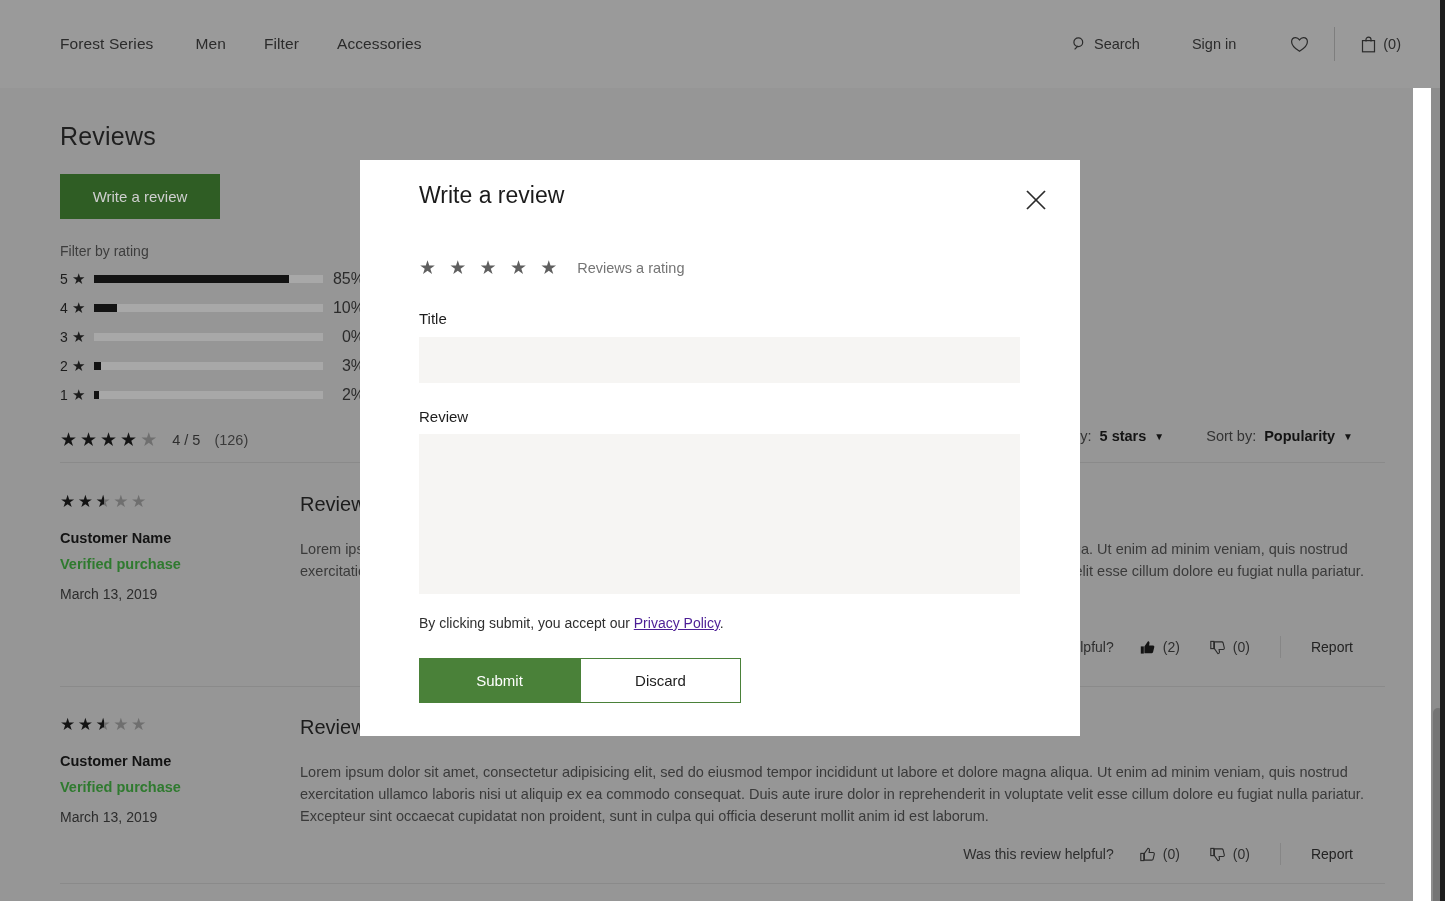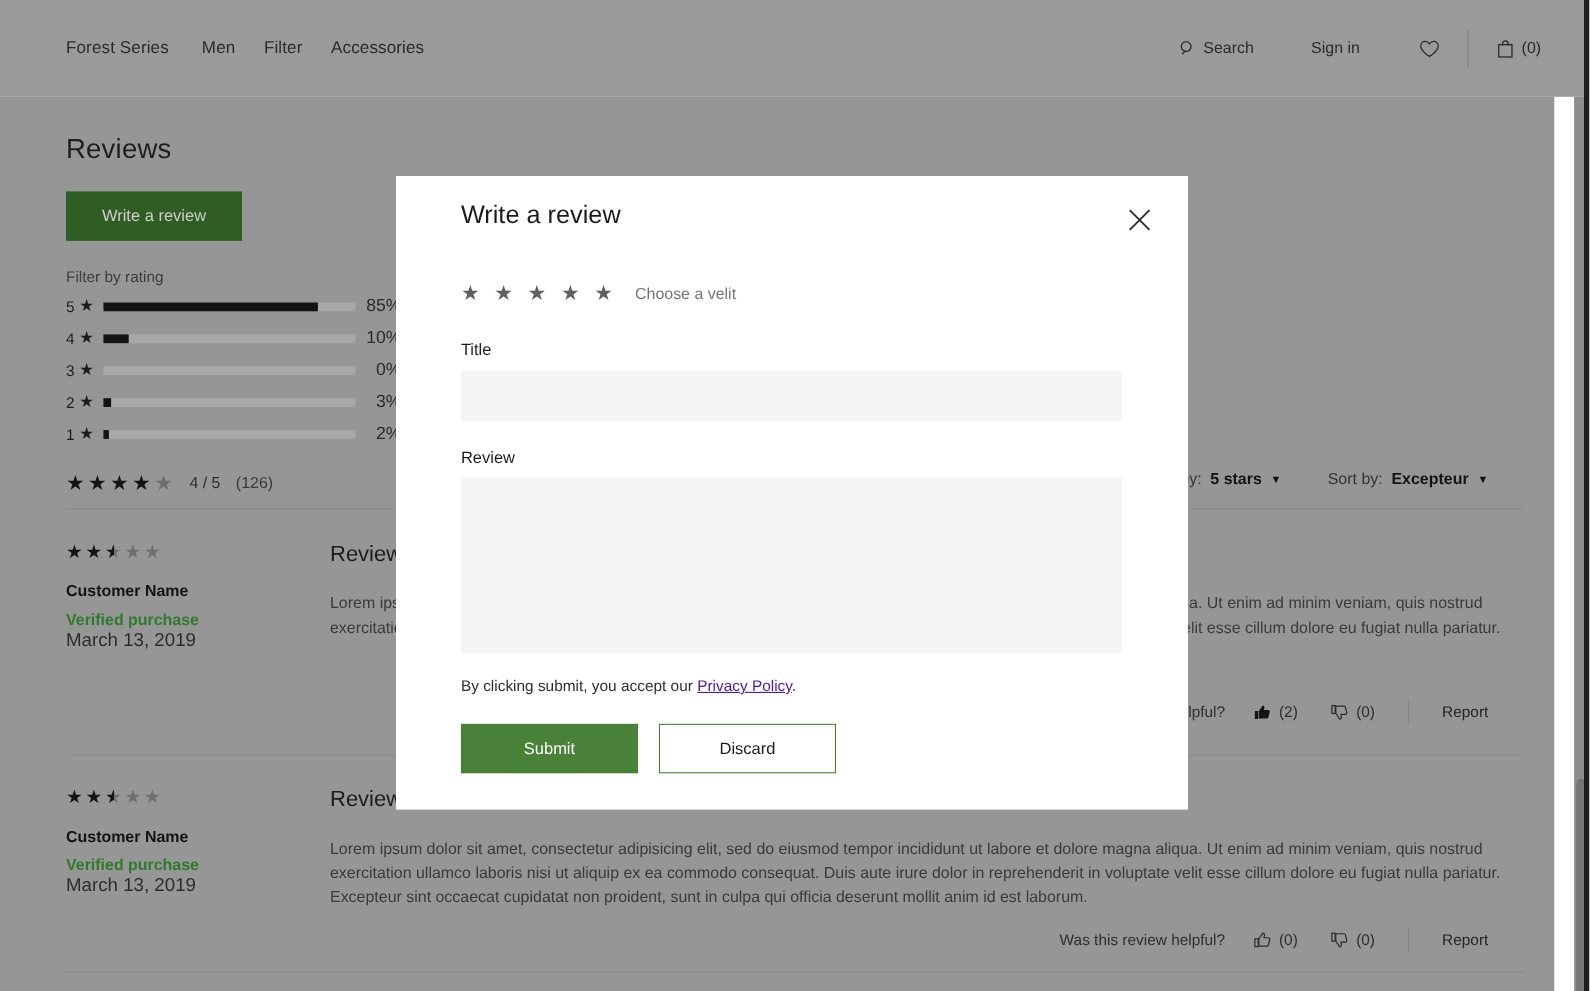--- a/index.html
+++ b/index.html
@@ -18,21 +18,21 @@
 
   
   #page-under { position: absolute; inset: 0; }
 
   
   .site-header {
     position: absolute; left: 0; top: 0; width: 1445px; height: 88px;
     background: #9a9a9a;
     display: flex; align-items: center;
   }
-  .nav-left { display: flex; align-items: center; gap: 0px; margin-left: 60px; justify-content: center; }
+  .nav-left { display: flex; align-items: center; gap: 12px; margin-left: 60px; justify-content: center; }
   .nav-link {
     font-size: 15.5px; color: #2b2b2b; padding: 0 26px 0 0; letter-spacing: .1px;
     white-space: nowrap;
   }
   .nav-link:first-child { padding-right: 30px; }
   .nav-right {
     margin-left: auto; margin-right: 44px;
     display: flex; gap: 0;
     color: #2b2b2b; font-size: 14.5px;
   }
@@ -102,21 +102,21 @@
   .rv-meta { position: absolute; left: 60px; top: 0; width: 225px; }
   .rv-stars { font-size: 17px; letter-spacing: 2.5px; line-height: 1; }
   .st-on  { color: #141414; }
   .st-off { color: #6f6f6f; }
   .st-half {
     background: linear-gradient(90deg, #141414 50%, #6f6f6f 50%);
     -webkit-background-clip: text; background-clip: text; color: transparent;
   }
   .rv-name { margin-top: 20px; font-size: 14.5px; font-weight: bold; color: #131313; }
   .rv-verified { margin-top: 10px; font-size: 14.5px; font-weight: bold; color: #2f7a2f; }
-  .rv-date { font-size: 17px; color: #2c2c2c; }
+  .rv-date { margin-top: 14px; font-size: 14px; color: #2c2c2c; }
 
   .rv-body { position: absolute; left: 300px; top: 0; width: 1085px; }
   .rv-title { font-size: 20px; color: #1c1c1c; font-weight: 400; }
   .rv-text { margin-top: 22px; font-size: 14.5px; line-height: 22px; color: #3a3a3a; }
 
   .helpful {
     position: absolute; right: 60px;
     display: flex; align-items: center; font-size: 14px; color: #2e2e2e;
   }
   .helpful-q { margin-right: 26px; }
@@ -168,21 +168,21 @@
     font-family: "Liberation Sans", sans-serif; font-size: 14.5px; color: #2b2b2b;
     padding: 10px 12px; resize: none;
   }
   .in-title  { top: 177px; height: 46px; }
   .in-review { top: 274px; height: 160px; }
   .legal {
     position: absolute; left: 59px; top: 455px;
     font-size: 14px; color: #2f2f2f;
   }
   .legal a { color: #4c1d95; }
-  .modal-actions { position: absolute; left: 59px; top: 498px; display: flex; gap: 19px; }
+  .modal-actions { position: absolute; left: 59px; top: 498px; display: flex; }
   .btn-submit {
     width: 161px; height: 45px; background: #4a8139; color: #ffffff;
     border: none; font-size: 15px; cursor: pointer;
     font-family: "Liberation Sans", sans-serif;
   }
   .btn-discard {
     width: 161px; height: 45px; background: #ffffff; color: #1d1d1d;
     border: 1px solid #4a8139; font-size: 15px; cursor: pointer;
     font-family: "Liberation Sans", sans-serif;
   }
@@ -290,21 +290,21 @@
       </div>
 
       <div class="sortbar">
         <span class="sort-group">
           <span class="sort-label">Filter by:</span>
           <span class="sort-value">5 stars</span>
           <span class="caret">▼</span>
         </span>
         <span class="sort-group">
           <span class="sort-label">Sort by:</span>
-          <span class="sort-value">Excepteur</span>
+          <span class="sort-value">Popularity</span>
           <span class="caret">▼</span>
         </span>
       </div>
 
       <div class="hr" style="top:374px;"></div>
 
       <div class="review" style="top:405px;">
         <div class="rv-meta">
           <div class="rv-stars"><span class="st-on">★★</span><span class="st-half">★</span><span class="st-off">★★</span></div>
           <div class="rv-name">Customer Name</div>
@@ -393,21 +393,21 @@
       <span class="icn">
         <svg width="24" height="24" viewBox="0 0 24 24">
             <line x1="3" y1="3" x2="21" y2="21" stroke="#2b2b2b" stroke-width="1.7"></line>
             <line x1="21" y1="3" x2="3" y2="21" stroke="#2b2b2b" stroke-width="1.7"></line>
           </svg>
       </span>
     </button>
 
     <div class="rating-row">
       <span class="rating-stars">★ ★ ★ ★ ★</span>
-      <span class="rating-hint">Choose a velit</span>
+      <span class="rating-hint">Reviews a rating</span>
     </div>
 
     <div class="field-label lbl-title">Title</div>
     <input class="input-box in-title" type="text" placeholder="" style="">
 
     <div class="field-label lbl-review">Review</div>
     <textarea class="input-box in-review" placeholder="" style=""></textarea>
 
     <div class="legal">
       <span>By clicking submit, you accept our </span><a href="#">Privacy Policy</a><span>.</span>

